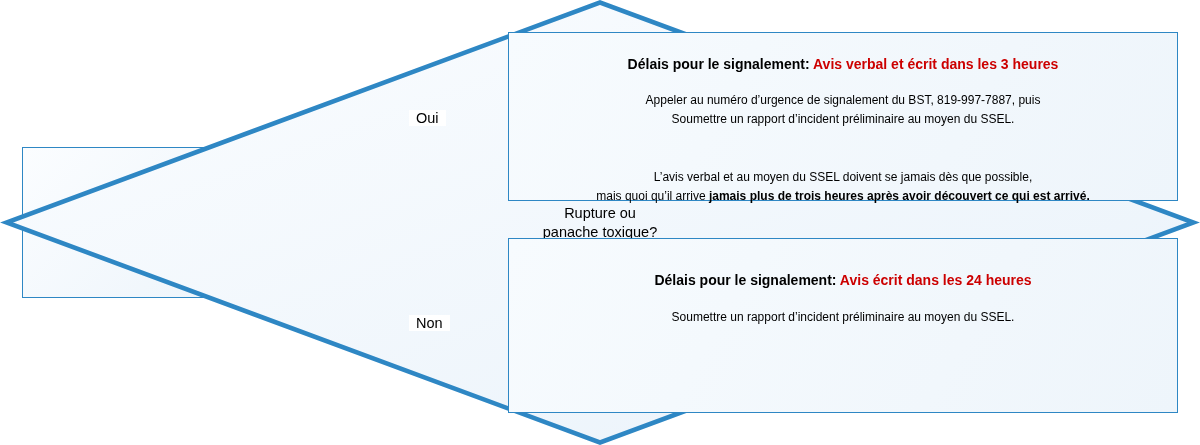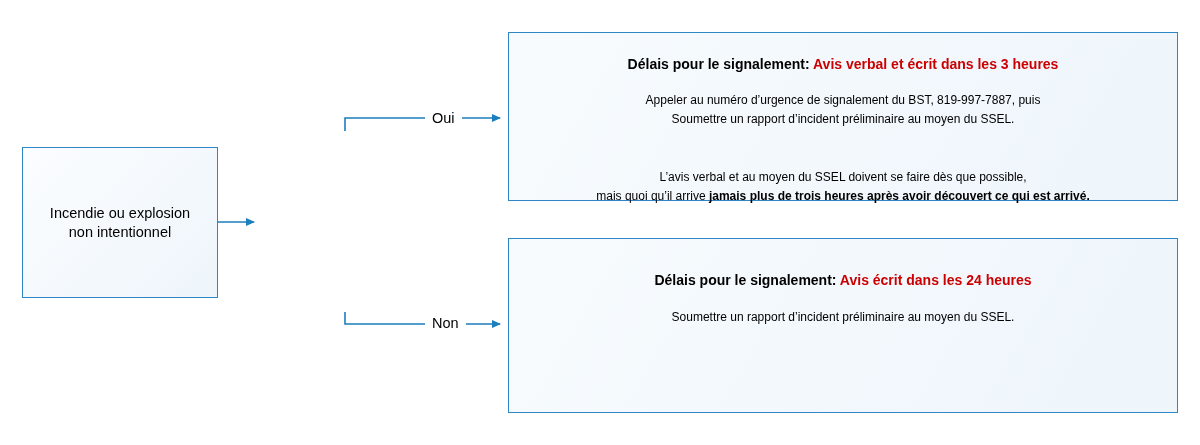--- a/index.html
+++ b/index.html
@@ -130,21 +130,20 @@
 
   
   .edge-label {
     position: absolute;
     font-size: 14.5px;
     line-height: 16px;
     color: #000;
     background: #ffffff;
     padding: 0 7px;
     white-space: nowrap;
-    margin-left: 16px;
   }
   #edge-label-oui {
     left: 409px;
     top: 110px;
   }
   #edge-label-non {
     left: 409px;
     top: 315px;
   }
 </style>
@@ -165,32 +164,45 @@
     <path d="M345,131 L345,118 L500,118" fill="none" stroke="#1B7EBD" stroke-width="1.6" marker-end="url(#arrowhead)"></path>
 
     <path d="M345,312 L345,324 L500,324" fill="none" stroke="#1B7EBD" stroke-width="1.6" marker-end="url(#arrowhead)"></path>
   </svg>
 
   <div id="start-node" class="node process">
     <div class="node-text">Incendie ou explosion
 non intentionnel</div>
   </div>
 
+  <div id="decision-node">
+    <svg class="diamond-shape" viewBox="0 0 180 181" preserveAspectRatio="none" xmlns="http://www.w3.org/2000/svg">
+      <defs>
+        <linearGradient id="diamondFill" x1="0" y1="0" x2="1" y2="1">
+          <stop offset="0%" stop-color="#fbfdff"></stop>
+          <stop offset="100%" stop-color="#e9f2fa"></stop>
+        </linearGradient>
+      </defs>
+      <polygon points="90,1 179,90.5 90,180 1,90.5" fill="url(#diamondFill)" stroke="#2E87C4" stroke-width="1.4"></polygon>
+    </svg>
+    <div class="diamond-label">Rupture ou
+panache toxique?</div>
+  </div>
 
   <div id="edge-label-oui" class="edge-label">Oui</div>
   <div id="edge-label-non" class="edge-label">Non</div>
 
   <div id="outcome-top" class="outcome">
     <div class="headline">
       <span>Délais pour le signalement: </span><span class="accent">Avis verbal et écrit dans les 3 heures</span>
     </div>
     <div class="para para-1">Appeler au numéro d’urgence de signalement du BST, 819-997-7887, puis
 Soumettre un rapport d’incident préliminaire au moyen du SSEL.</div>
     <div class="para para-2">
-      <span>L’avis verbal et au moyen du SSEL doivent se faire dès que possible,
+      <span>L’avis verbal et au moyen du SSEL doivent se jamais dès que possible,
 mais quoi qu’il arrive </span><b>jamais plus de trois heures après avoir découvert ce qui est arrivé.</b>
     </div>
   </div>
 
   <div id="outcome-bottom" class="outcome">
     <div class="headline">
       <span>Délais pour le signalement: </span><span class="accent">Avis écrit dans les 24 heures</span>
     </div>
     <div class="para para-1">Soumettre un rapport d’incident préliminaire au moyen du SSEL.</div>
   </div>

